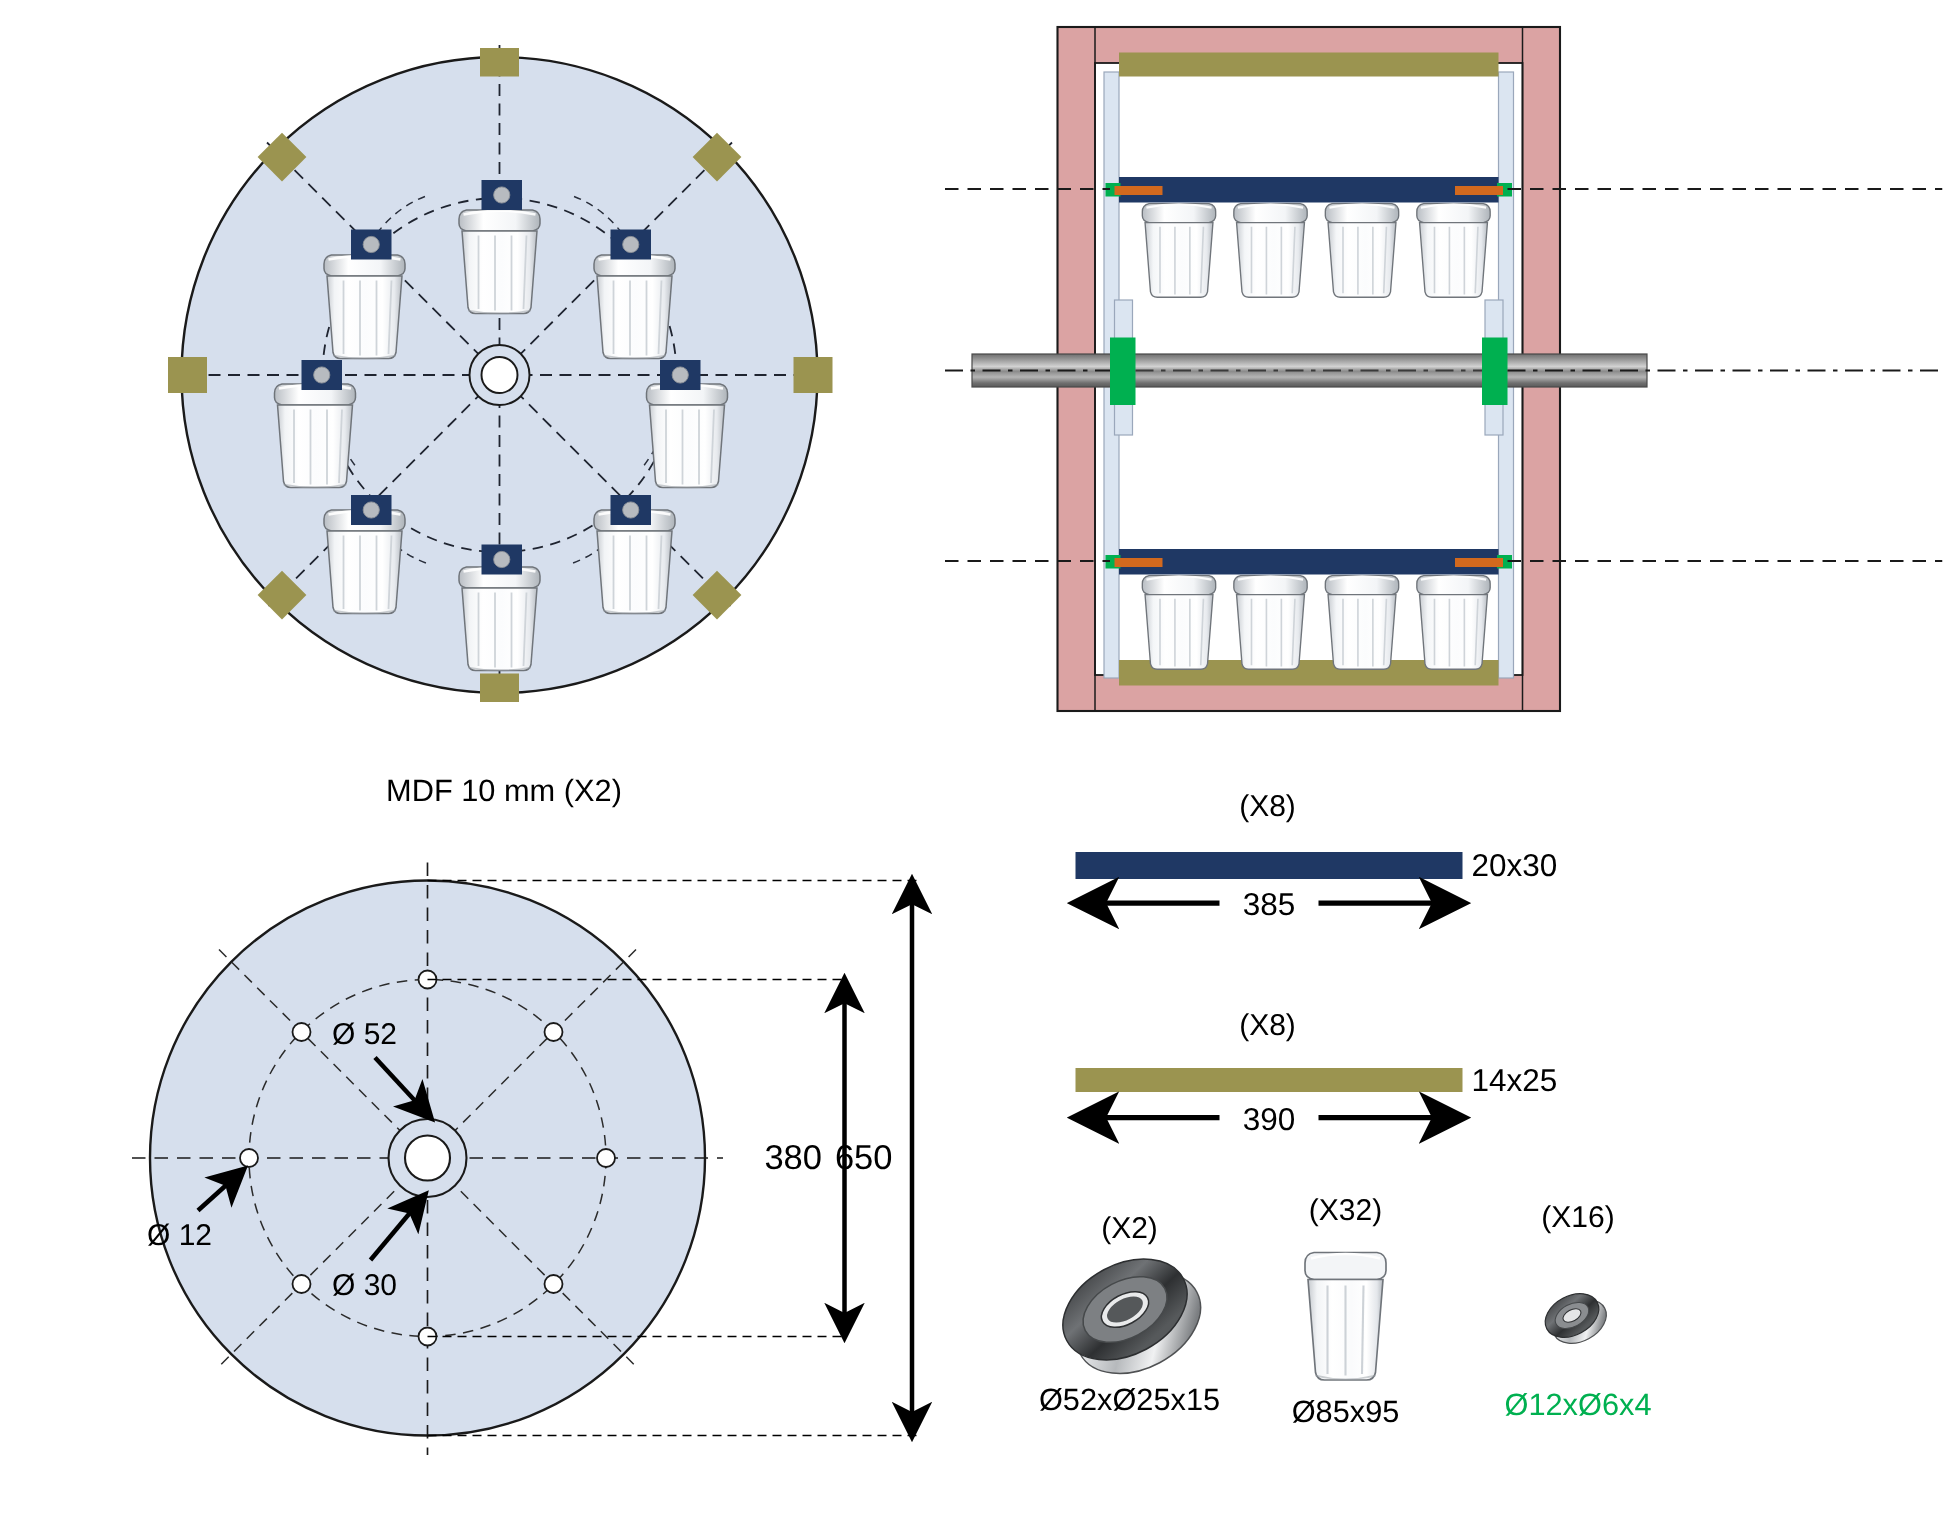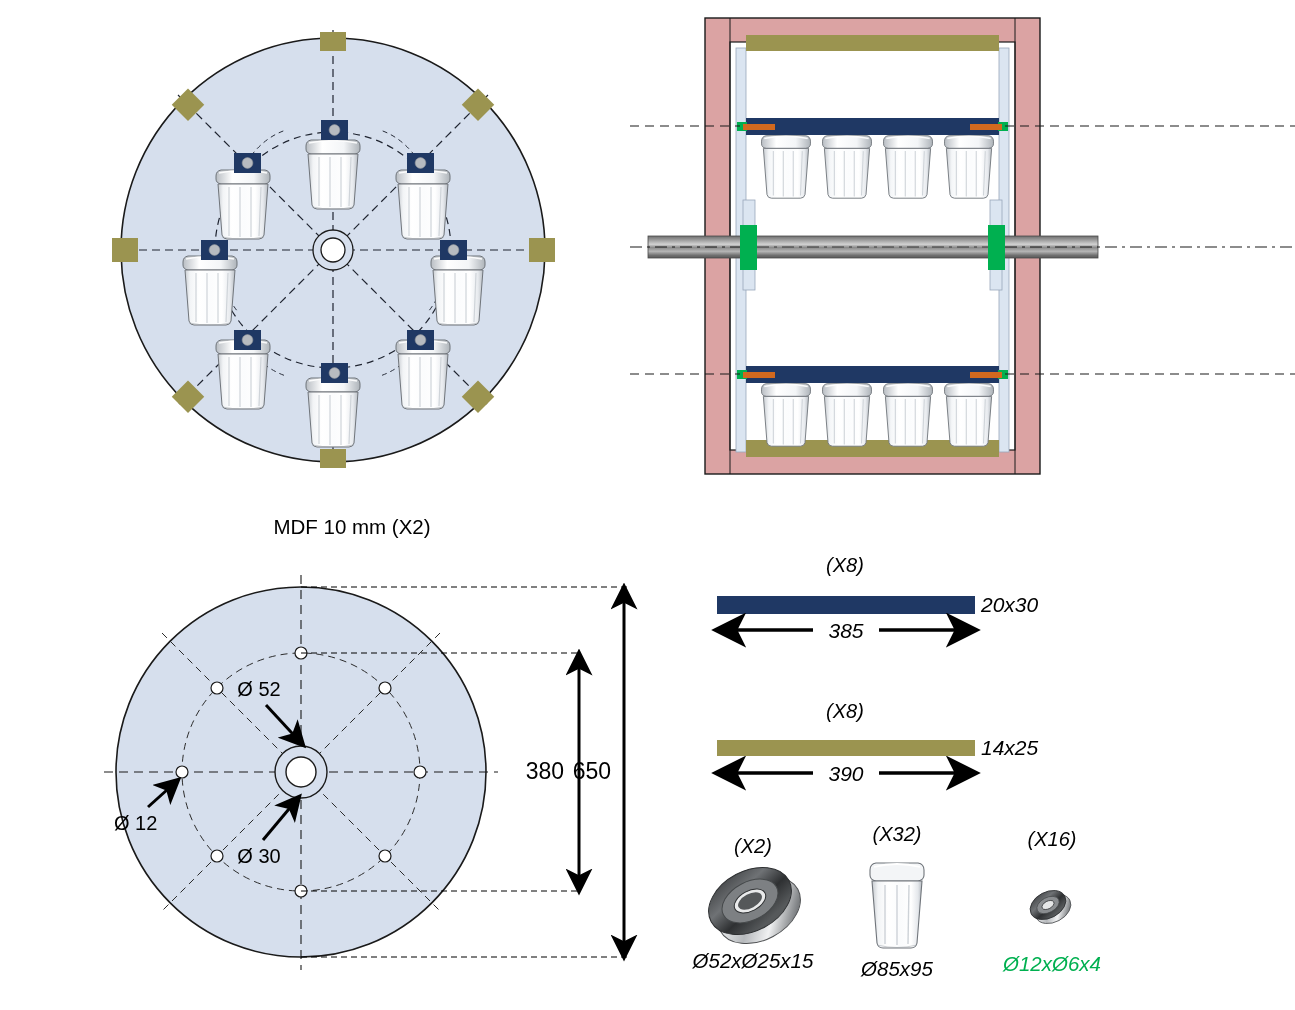--- a/index.html
+++ b/index.html
@@ -226,21 +226,21 @@
         <line x1="375" y1="126" x2="665" y2="126" stroke-dasharray="9 6"></line>
         <line x1="0" y1="247" x2="110" y2="247" stroke-dasharray="12 5 3 5"></line>
         <line x1="375" y1="247" x2="665" y2="247" stroke-dasharray="12 5 3 5"></line>
         <line x1="0" y1="374" x2="110" y2="374" stroke-dasharray="9 6"></line>
         <line x1="375" y1="374" x2="665" y2="374" stroke-dasharray="9 6"></line>
         <line x1="127" y1="247" x2="358" y2="247" stroke-dasharray="12 5 3 5" stroke="#3a3a3a"></line>
       </g>
     </svg>
   </div>
 
-  <div class="panel" style="left:16px;top:500px;width:665px;height:510px;text-decoration:underline;">
+  <div class="panel" style="left:0px;top:500px;width:665px;height:510px;text-decoration:underline;">
     <svg width="665" height="510" viewBox="0 0 665 510">
       <defs>
         <marker id="arrEnd" viewBox="0 0 12 12" refX="10" refY="6" markerWidth="9" markerHeight="9" orient="auto-start-reverse">
           <path d="M0 0 L12 6 L0 12 L3 6 Z" fill="#000"></path>
         </marker>
       </defs>
 
       <text x="336" y="34" text-anchor="middle" font-size="20.5" fill="#000">MDF 10 mm (X2)</text>
 
       <circle cx="285" cy="272" r="185" fill="#d6dfed" stroke="#1a1a1a" stroke-width="1.6"></circle>
@@ -295,21 +295,21 @@
         <text x="595" y="279" text-anchor="end" font-size="23" fill="#000">650</text>
       </g>
 
       <g>
         <line x1="563" y1="153" x2="563" y2="391" stroke="#000" stroke-width="3" marker-start="url(#arrEnd)" marker-end="url(#arrEnd)"></line>
         <text x="548" y="279" text-anchor="end" font-size="23" fill="#000">380</text>
       </g>
     </svg>
   </div>
 
-  <div class="panel" style="left:665px;top:546px;width:630px;height:465px;font-style:italic;">
+  <div class="panel" style="left:665px;top:518px;width:630px;height:465px;">
     <svg width="630" height="465" viewBox="0 0 630 465">
       <defs>
         <marker id="arr2" viewBox="0 0 12 12" refX="10" refY="6" markerWidth="10" markerHeight="10" orient="auto-start-reverse">
           <path d="M0 0 L12 6 L0 12 L3 6 Z" fill="#000"></path>
         </marker>
 
         <linearGradient id="brgOuter" x1="0" y1="0" x2="1" y2="0.6">
           <stop offset="0" stop-color="#8e9194"></stop>
           <stop offset="0.25" stop-color="#e3e5e7"></stop>
           <stop offset="0.5" stop-color="#b6b9bc"></stop>

